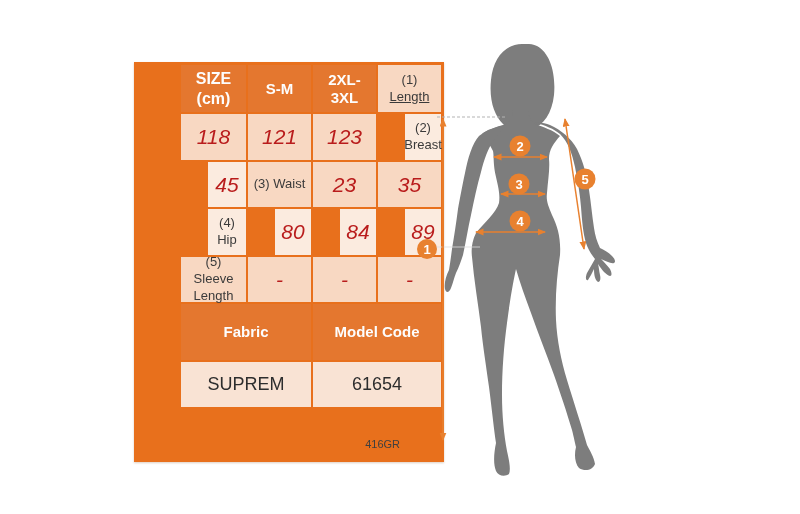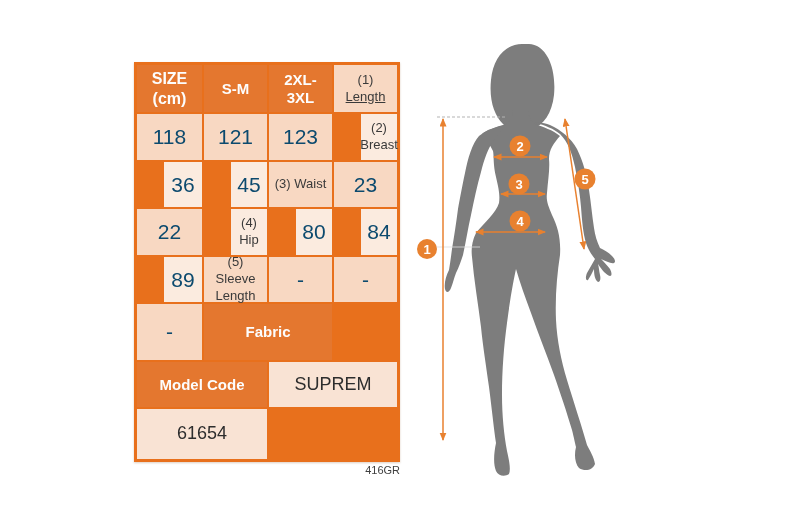--- a/index.html
+++ b/index.html
@@ -11,37 +11,38 @@
   
   .size-table{
     position:absolute;left:134px;top:62px;
     display:grid;
     grid-template-columns:65px 63px 63px 63px;
     grid-template-rows:47px 46px 45px 46px 45px 56px 45px 50px;
     gap:2px;
     background:var(--orange-border);
     border:3px solid var(--orange-border);
     box-shadow:0 1px 2px rgba(120,60,10,.25);
+    padding-left:44px;
   }
   .cell{
     display:flex;align-items:center;justify-content:center;
     text-align:center;white-space:pre-line;line-height:1.2;
   }
   .hdr{background:var(--orange);color:#fdfdfd;font-weight:bold;font-size:15px;}
   .hdr.big{font-size:16px;}
   .lbl{font-size:13px;color:var(--text-dark);line-height:1.3;flex-direction:column;}
-  .val{font-size:21px;color:#0c4a6e;}
+  .val{font-size:21px;color:#b91c1c;font-style:italic;}
   .ftr-val{font-size:18px;color:#2d2d2d;}
   .bg-dark{background:var(--row-dark);}
   .bg-light{background:var(--row-light);margin-left:27px;}
   .bg-bottom{background:var(--bottom-row);}
   .span2{grid-column:span 2;}
   .underline{text-decoration:underline;}
   .chart-note{
-    position:absolute;left:134px;top:464px;width:266px;
+    position:absolute;left:134px;top:438px;width:266px;
     text-align:right;font-size:11px;color:#3f3f3f;padding-right:2px;
   }
   
   .figure-svg{position:absolute;left:410px;top:35px;width:260px;height:445px;}
   .arrow{stroke:var(--badge-orange);stroke-width:1.5;fill:none;}
   .badge{fill:var(--badge-orange);}
   .badge-num{
     fill:#ffffff;font-weight:bold;font-size:13px;
     font-family:"Liberation Sans",sans-serif;text-anchor:middle;
   }
@@ -59,26 +60,25 @@
 
   <div class="cell lbl bg-dark">
     <span>(1)</span>
     <span class="underline">Length</span>
   </div>
   <div class="cell val bg-dark">118</div>
   <div class="cell val bg-dark">121</div>
   <div class="cell val bg-dark">123</div>
 
   <div class="cell lbl bg-light">(2) Breast</div>
-  <div class="cell val bg-light">36</div>
   <div class="cell val bg-light">45</div>
 
   <div class="cell lbl bg-dark">(3) Waist</div>
   <div class="cell val bg-dark">23</div>
-  <div class="cell val bg-dark">22</div>
+  <div class="cell val bg-dark">35</div>
 
   <div class="cell lbl bg-light">(4) Hip</div>
   <div class="cell val bg-light">80</div>
   <div class="cell val bg-light">84</div>
   <div class="cell val bg-light">89</div>
 
   <div class="cell lbl bg-dark">(5)
 Sleeve
 Length</div>
   <div class="cell val bg-dark">-</div>

